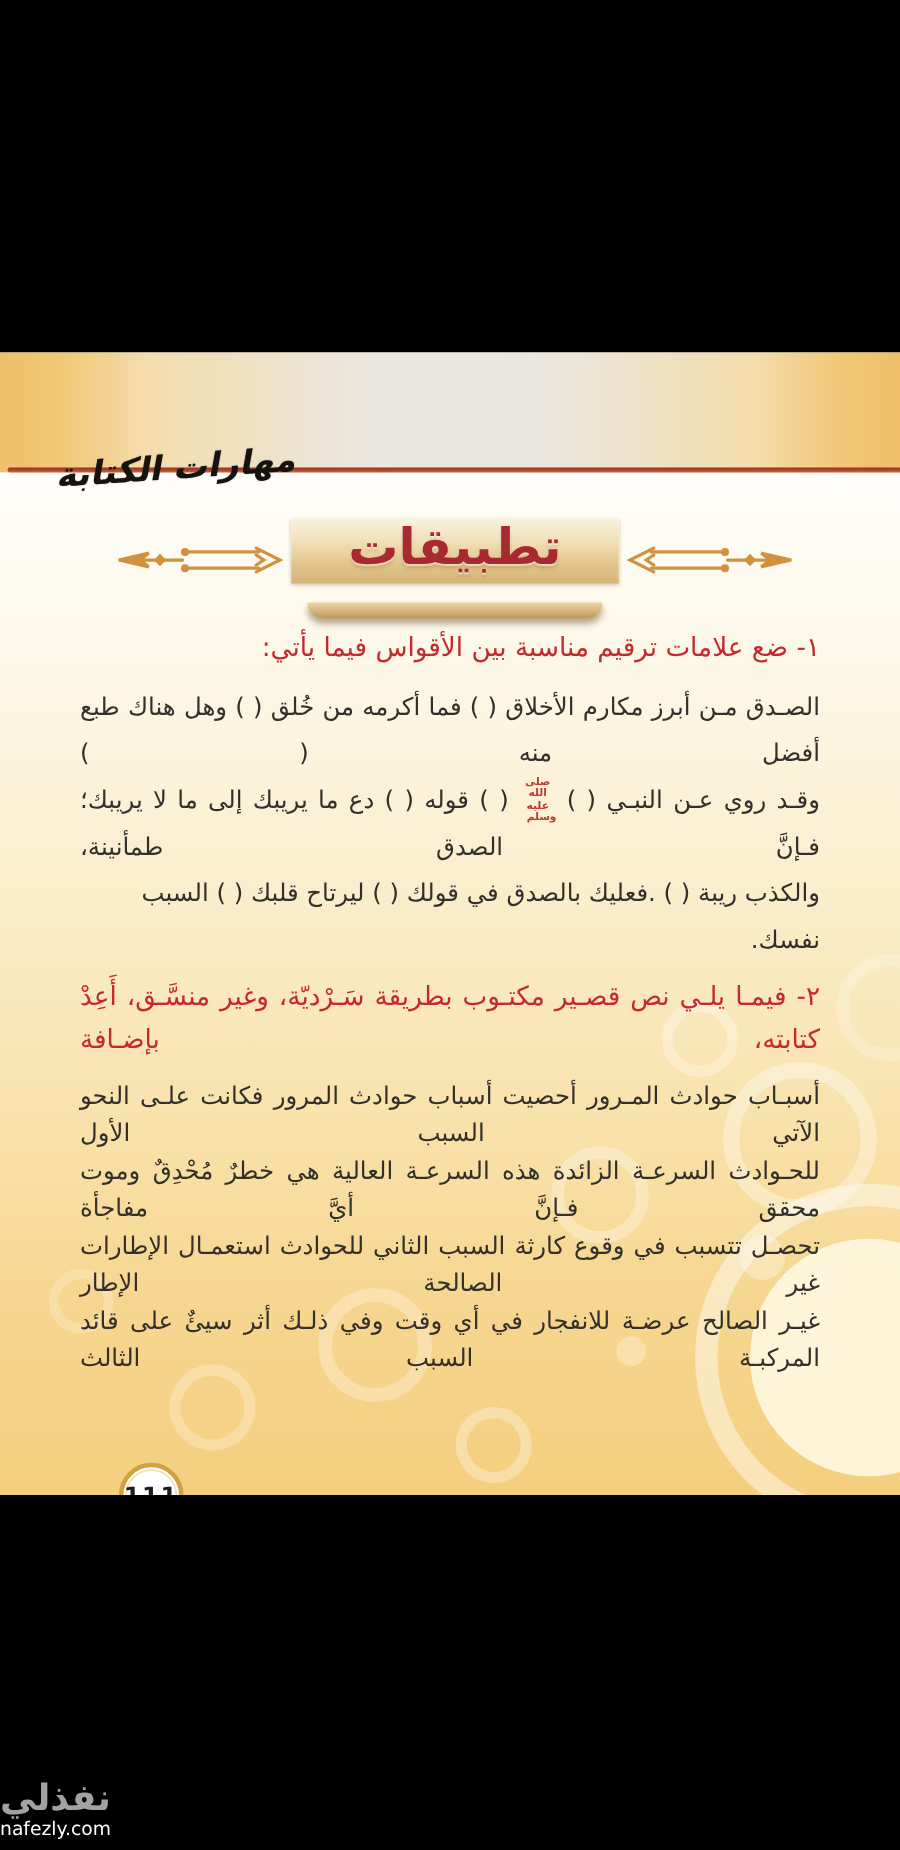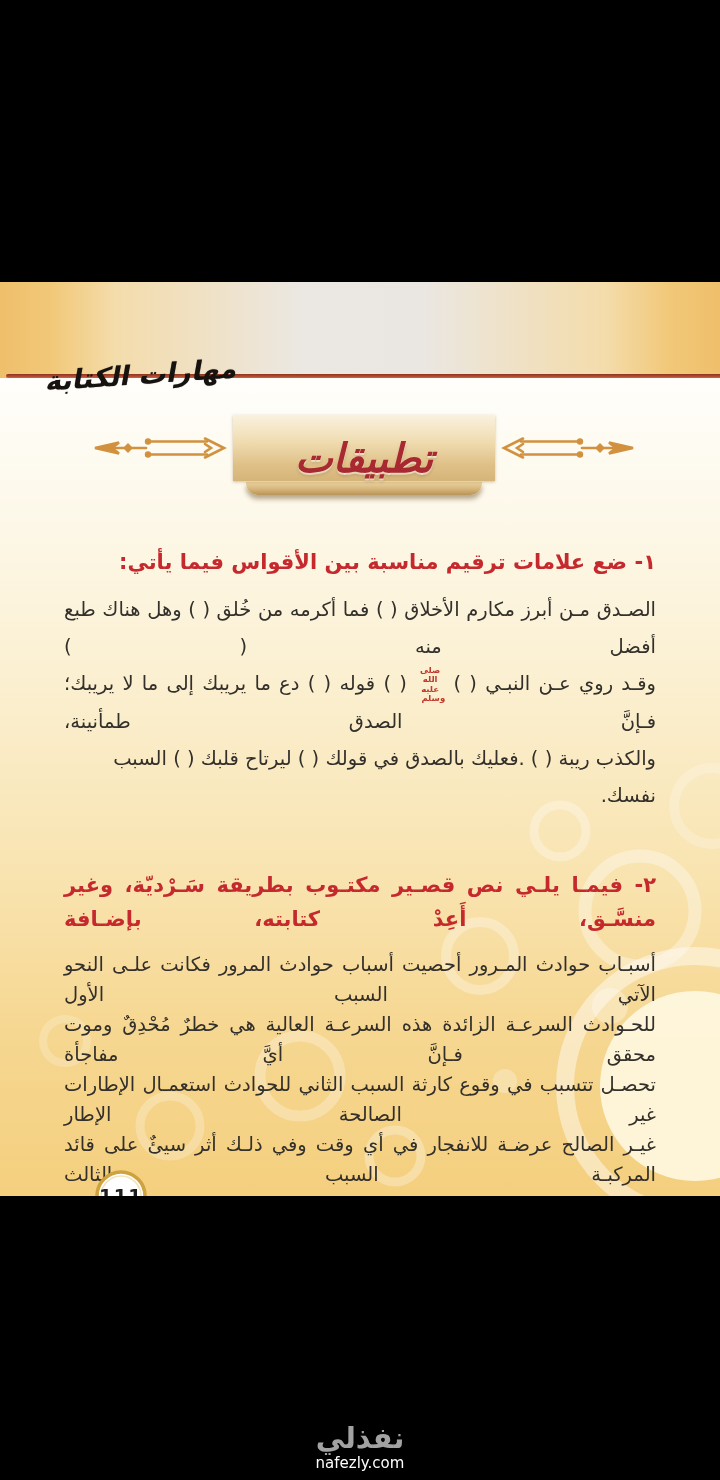--- a/index.html
+++ b/index.html
@@ -19,45 +19,45 @@
     background:linear-gradient(180deg,#8e3420 0%,#b0492c 55%,#c8684a 100%);border-radius:3px 0 0 3px;}
   
   .content{position:relative;width:720px;height:818px;overflow:hidden;direction:rtl;
     background:linear-gradient(180deg,#fffefb 0%,#fdf9ec 14%,#fbf0d2 36%,#f9e5b4 58%,#f6d791 80%,#f4cf7e 100%);}
   .circles{position:absolute;left:0;bottom:0;pointer-events:none;}
   
   .banner-row{position:absolute;top:0;left:0;right:0;height:130px;direction:ltr;}
   .orn{position:absolute;top:54px;width:140px;height:32px;}
   .orn-left{left:94px;}
   .orn-right{left:494px;transform:scaleX(-1);}
-  .banner-box{position:absolute;left:233px;top:37px;width:262px;height:66px;z-index:2;
+  .banner-box{position:absolute;left:233px;top:37px;width:262px;height:52px;z-index:2;
     background:linear-gradient(180deg,#faf2de 0%,#f0dcb2 40%,#dfc188 75%,#d5b478 100%);
     box-shadow:0 1px 3px rgba(120,85,30,.35);
-    display:flex;align-items:flex-end;justify-content:center;font-style:italic;}
+    display:flex;align-items:flex-start;justify-content:center;}
   .banner-title{color:#a8292f;font-size:40px;font-weight:bold;
     text-shadow:0 2px 1px rgba(255,255,255,.6),0 3px 3px rgba(120,80,20,.25);}
   .pedestal{position:absolute;left:246px;top:104px;width:236px;height:13px;z-index:1;
     background:linear-gradient(180deg,#ecd7a6 0%,#d3b175 60%,#b8945a 100%);
     border-radius:0 0 12px 12px;box-shadow:0 4px 5px rgba(95,65,20,.45);}
   
   .body-area{position:absolute;top:123px;right:64px;left:64px;}
-  .h-red{color:#c5292d;font-weight:bold;font-size:21px;line-height:34px;text-align:right;margin-top:44px;}
+  .h-red{color:#c5292d;font-weight:normal;font-size:21px;line-height:34px;text-align:right;}
   .h-red.j{text-align:justify;text-align-last:justify;}
   .gap10{height:10px;} .gap12{height:12px;} .gap14{height:14px;}
   .para{color:#33302b;font-size:19.5px;}
   .p1 .line{line-height:37px;}
   .p2 .line{line-height:30px;}
   .line{text-align:right;}
   .line.j{text-align:justify;text-align-last:justify;}
   .salawat{display:inline-block;width:30px;font-size:8.5px;line-height:1.1;
     color:#c0392b;text-align:center;vertical-align:middle;font-weight:bold;}
   
   .pin{position:absolute;left:92px;top:790px;}
   
-  .watermark{position:absolute;left:0;right:0;top:1424px;text-align:center;line-height:1;}
+  .watermark{position:absolute;left:0;right:0;top:1424px;line-height:1;}
   .wm-name{color:#a2a2a2;font-size:29px;font-weight:bold;letter-spacing:1px;}
   .wm-site{color:#ffffff;font-size:15px;margin-top:3px;}
 </style>
 </head>
 <body>
 
 <div class="screen">
 
   <div class="page">
 

